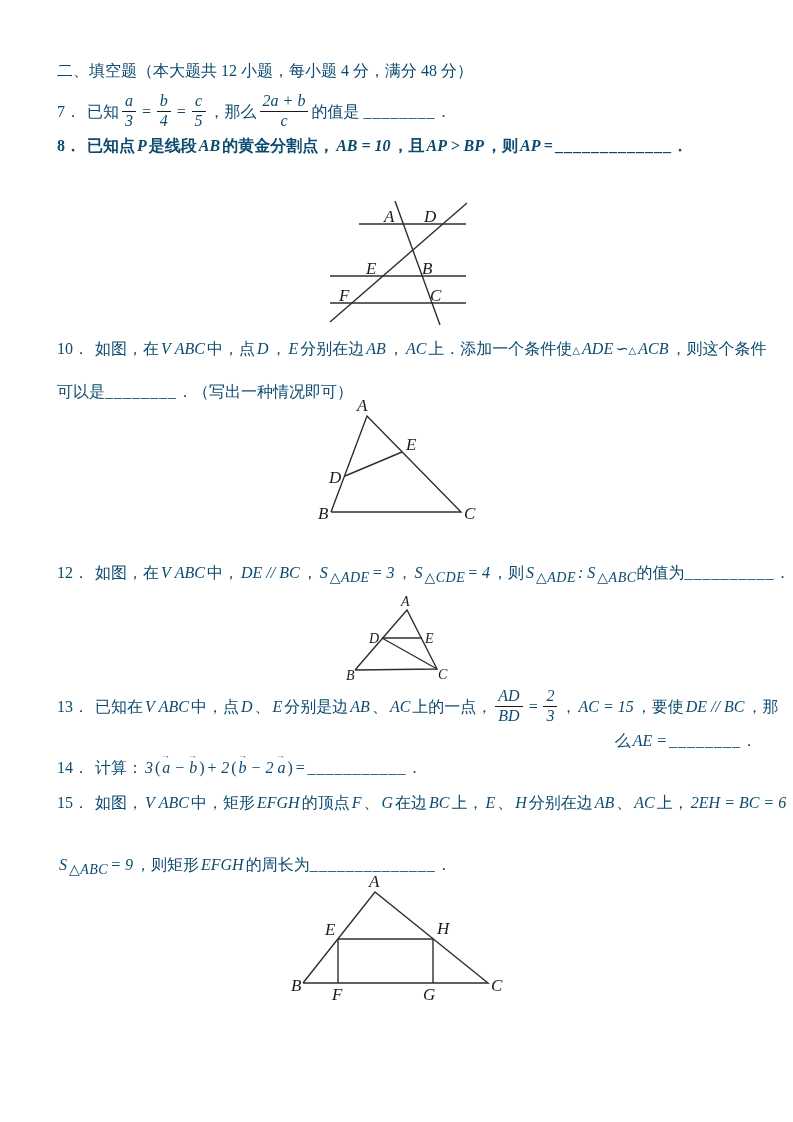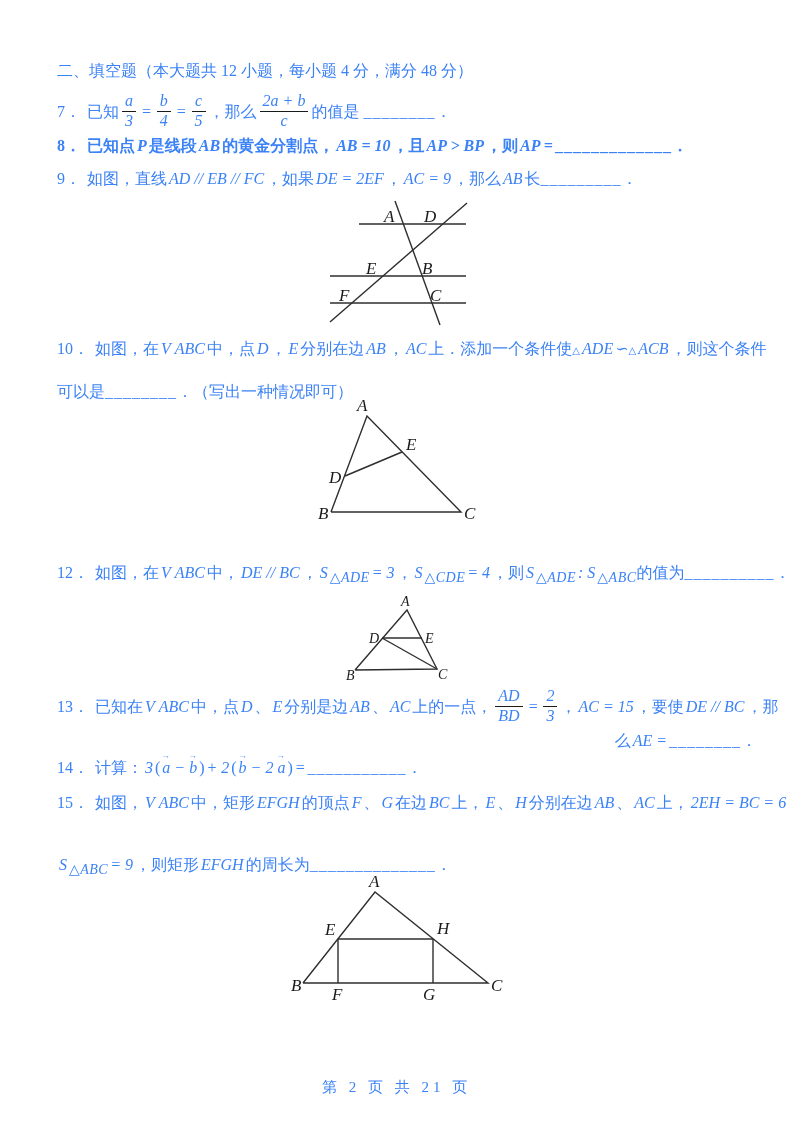--- a/index.html
+++ b/index.html
@@ -1,21 +1,21 @@
 <!DOCTYPE html>
 <html><head>
 <meta charset="utf-8">
 <style>
   html,body{margin:0;padding:0;}
   body{background:#ffffff;}
   .page{
     position:relative;
     width:793px;height:1122px;
     background:#ffffff;
-    color:#3b82f6;
+    color:#0c4a6e;
     font-family:"Liberation Serif","DejaVu Serif",serif;
     font-size:16px;
     overflow:hidden;
   }
   .line{position:absolute;left:57px;width:700px;white-space:nowrap;}
   .qno{margin-right:6px;}
   .m{font-style:italic;font-family:"Liberation Serif","DejaVu Serif",serif;padding:0 2px;}
   .tri{font-size:10px;vertical-align:baseline;}
   sub.msub{font-size:14px;font-style:italic;letter-spacing:0.5px;}
   .blank{letter-spacing:1px;}
@@ -39,23 +39,20 @@
   </div>
 
   <div class="line" style="top:91px;line-height:42px;">
     <span class="qno">7．</span><span>已知</span><span class="frac"><span class="num">a</span><span class="den">3</span></span><span class="m">=</span><span class="frac"><span class="num">b</span><span class="den">4</span></span><span class="m">=</span><span class="frac"><span class="num">c</span><span class="den">5</span></span><span>，那么</span><span class="frac"><span class="num">2a + b</span><span class="den">c</span></span><span>的值是 </span><span class="blank">________</span><span>．</span>
   </div>
 
   <div class="line" style="top:136px;font-weight:bold;">
     <span class="qno">8．</span><span>已知点</span><span class="m">P</span><span>是线段</span><span class="m">AB</span><span>的黄金分割点，</span><span class="m">AB = 10</span><span>，且</span><span class="m">AP &gt; BP</span><span>，则</span><span class="m">AP =</span><span class="blank">_____________</span><span>．</span>
   </div>
 
-  <div class="line" style="top:169px;">
-    <span class="qno">9．</span><span>如图，直线</span><span class="m">AD // EB // FC</span><span>，如果</span><span class="m">DE = 2EF</span><span>，</span><span class="m">AC = 9</span><span>，那么</span><span class="m">AB</span><span>长</span><span class="blank">_________</span><span>．</span>
-  </div>
 
   <svg style="left:320px;top:195px;" width="160" height="140" viewBox="0 0 160 140">
     <line x1="39" y1="29" x2="146" y2="29"></line>
     <line x1="10" y1="81" x2="146" y2="81"></line>
     <line x1="10" y1="108" x2="146" y2="108"></line>
     <line x1="75" y1="6" x2="120" y2="130"></line>
     <line x1="10" y1="127" x2="147" y2="8"></line>
     <text x="64" y="27">A</text>
     <text x="104" y="27">D</text>
     <text x="46" y="79">E</text>
@@ -125,17 +122,14 @@
     <line x1="143" y1="67" x2="143" y2="111"></line>
     <text x="79" y="15">A</text>
     <text x="1" y="119">B</text>
     <text x="201" y="119">C</text>
     <text x="35" y="63">E</text>
     <text x="147" y="62">H</text>
     <text x="42" y="128">F</text>
     <text x="133" y="128">G</text>
   </svg>
 
-  <div class="footer">
-    <span>第 2 页 共 21 页</span>
-  </div>
 
 </div>
 
 </body></html>

